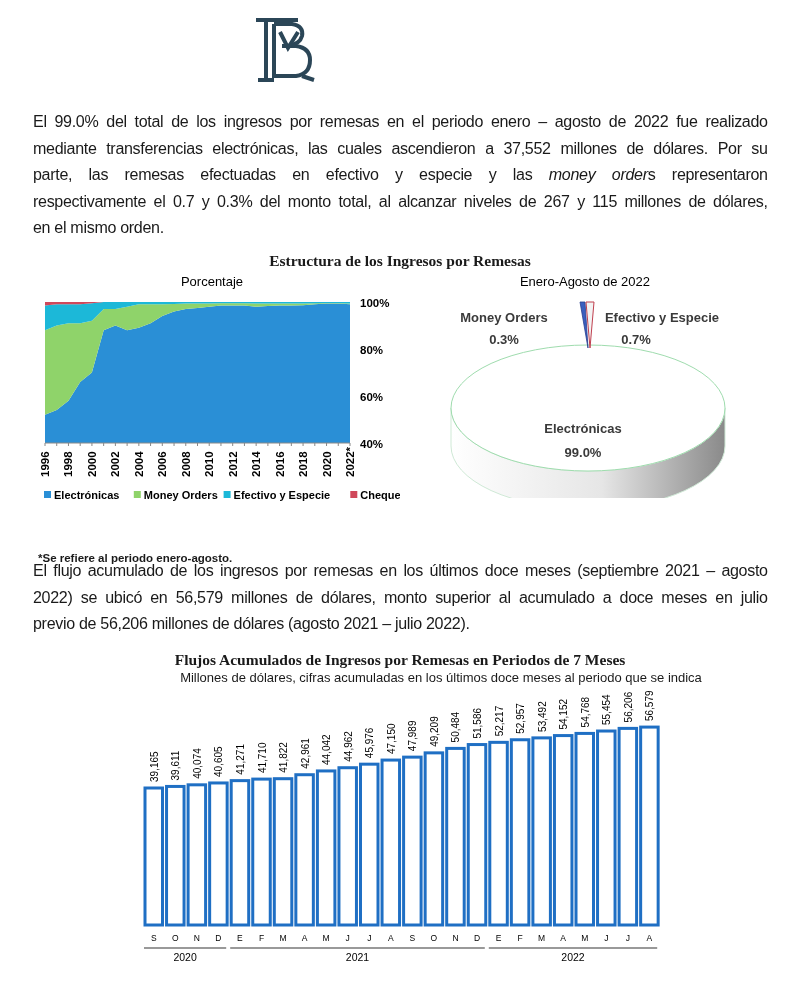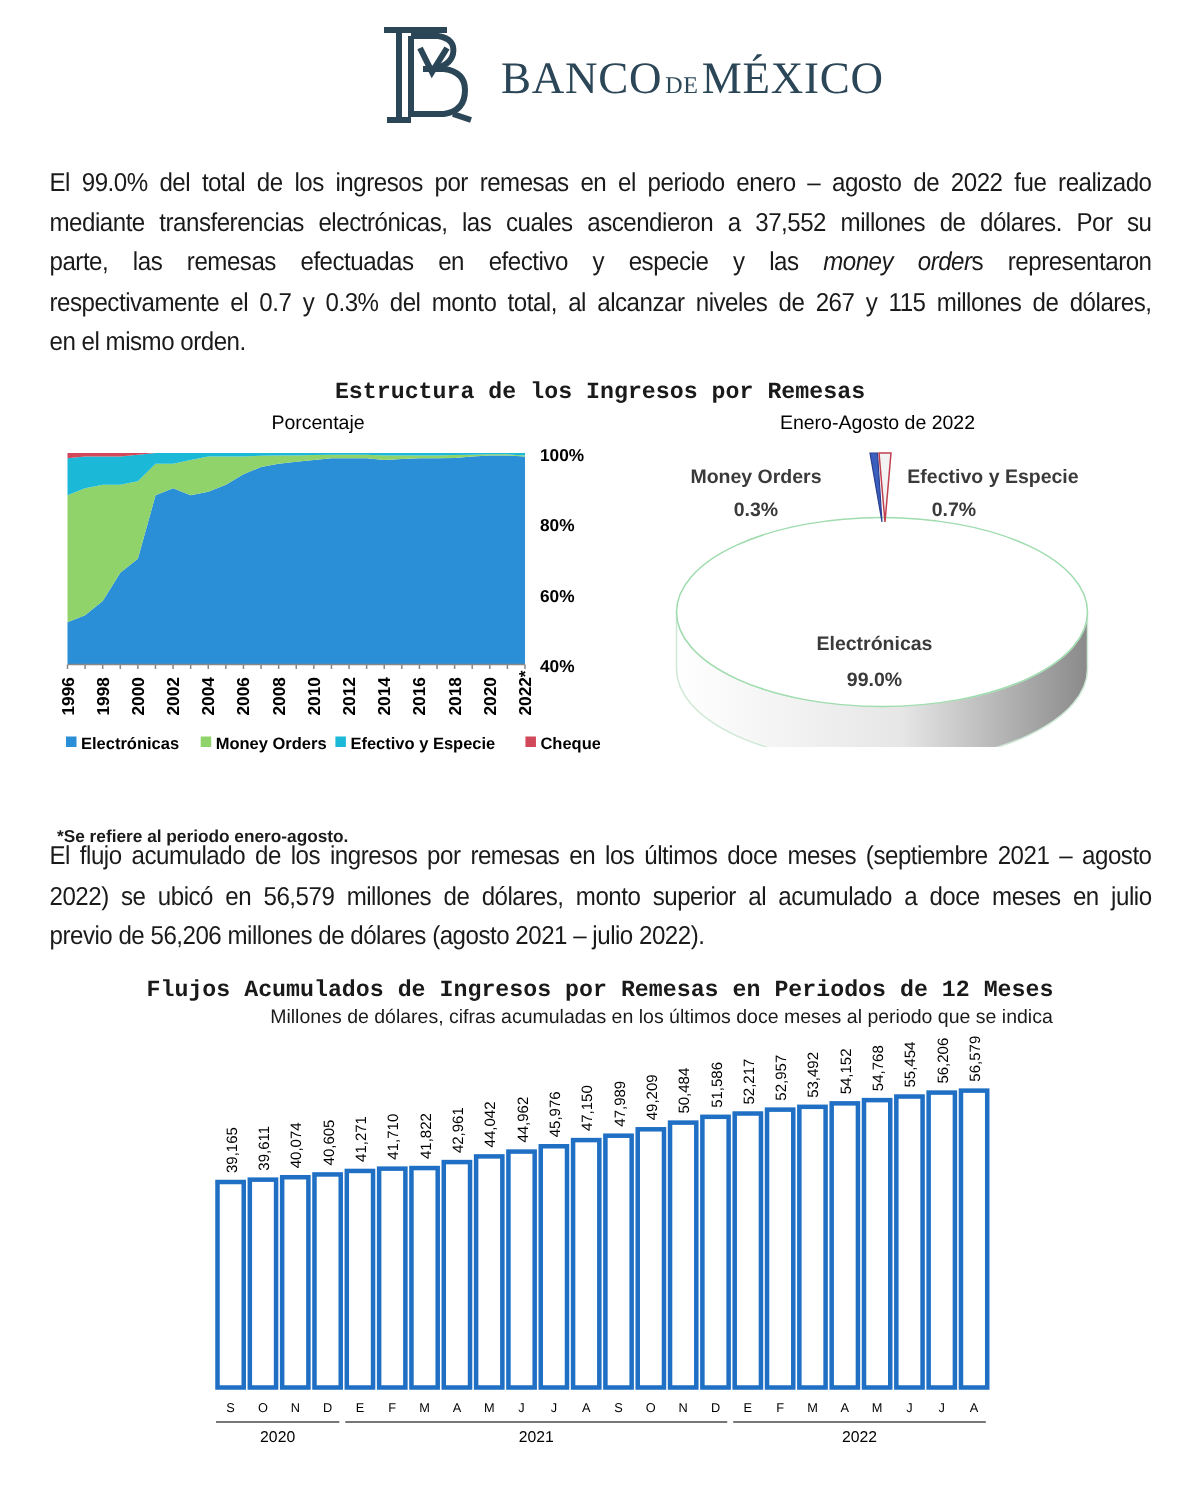--- a/index.html
+++ b/index.html
@@ -3,40 +3,39 @@
 <meta charset="utf-8">
 <style>
   html,body{margin:0;padding:0;background:#fff;}
   body{width:800px;height:1004px;position:relative;overflow:hidden;font-family:"Liberation Sans Narrow","Liberation Sans",sans-serif;color:#1a1a1a;}
   .logo{position:absolute;left:252px;top:14px;width:300px;height:72px;}
   .logo-text{position:absolute;left:82px;top:22px;font-family:"Liberation Serif",serif;color:#2b4657;font-size:30px;letter-spacing:0.5px;white-space:nowrap;}
   .logo-text .de{font-size:16px;margin:0 2px;}
   .para{position:absolute;left:33px;width:734px;font-size:17.3px;line-height:26.5px;text-align:justify;font-family:"Liberation Sans",sans-serif;letter-spacing:-0.35px;transform:scaleX(0.93);transform-origin:left top;}
   .para span.l{display:block;text-align:justify;text-align-last:justify;}
   .para span.last{display:block;text-align:left;}
-  .title{position:absolute;font-family:Liberation Mono, monospace;font-weight:bold;text-align:center;}
+  .title{position:absolute;font-family:Liberation Serif, serif;font-weight:bold;text-align:center;}
   .sub{position:absolute;font-family:"Liberation Sans",sans-serif;text-align:center;padding-left:41px;}
   svg text{font-family:"Liberation Sans",sans-serif;}
 </style>
 </head>
 <body>
 
 <div class="logo">
   <svg width="70" height="72" viewBox="0 0 70 72" style="position:absolute;left:0;top:0;">
     <g fill="none" stroke="#2b4657" stroke-width="4">
       <path d="M14 6 L14 66"></path>
       <path d="M6 66 L22 66"></path>
       <path d="M4 6 L46 6"></path>
       <path d="M22 10 L22 62 L44 62 Q58 60 58 46 Q58 34 44 32 L30 32"></path>
       <path d="M22 10 L40 10 Q52 12 50 22 Q48 30 36 32"></path>
       <path d="M28 18 L36 34 L46 18"></path>
       <path d="M50 62 L62 66"></path>
     </g>
   </svg>
-  <div class="logo-text"><span>BANCO</span><span class="de">DE</span><span>MÉXICO</span></div>
 </div>
 
 <div class="para" style="top:108px;width:790px;">
   <span class="l">El 99.0% del total de los ingresos por remesas en el periodo enero – agosto de 2022 fue realizado</span>
   <span class="l">mediante transferencias electrónicas, las cuales ascendieron a 37,552 millones de dólares. Por su</span>
   <span class="l"><span>parte, las remesas efectuadas en efectivo y especie y las </span><i>money order</i><span>s representaron</span></span>
   <span class="l">respectivamente el 0.7 y 0.3% del monto total, al alcanzar niveles de 267 y 115 millones de dólares,</span>
   <span class="last">en el mismo orden.</span>
 </div>
 
@@ -126,21 +125,21 @@
   </svg>
 
 <div style="position:absolute;left:38px;top:520px;font-size:11.5px;font-weight:bold;font-family:'Liberation Sans',sans-serif;margin-top:32px;">*Se refiere al periodo enero-agosto.</div>
 
 <div class="para" style="top:557px;width:790px;">
   <span class="l">El flujo acumulado de los ingresos por remesas en los últimos doce meses (septiembre 2021 – agosto</span>
   <span class="l">2022) se ubicó en 56,579 millones de dólares, monto superior al acumulado a doce meses en julio</span>
   <span class="last">previo de 56,206 millones de dólares (agosto 2021 – julio 2022).</span>
 </div>
 
-<div class="title" style="left:0;width:800px;top:651px;font-size:15.5px;">Flujos Acumulados de Ingresos por Remesas en Periodos de 12 Meses</div>
+<div class="title" style="left:0;width:800px;top:651px;font-size:15.5px;">Flujos Acumulados de Ingresos por Remesas en Periodos de 7 Meses</div>
 <div class="sub" style="left:0;width:800px;top:670px;font-size:13px;">Millones de dólares, cifras acumuladas en los últimos doce meses al periodo que se indica</div>
 
 <svg id="bar-chart" width="800" height="320" style="position:absolute;left:0;top:684px;">
     <rect x="145" y="104" width="17.5" height="137" fill="#fff" stroke="#1f6fc4" stroke-width="3"></rect>
     <text x="0" y="0" transform="translate(157.75,98) rotate(-90)" font-size="10">39,165</text>
     <text x="153.75" y="257" text-anchor="middle" font-size="8.5">S</text>
     <rect x="166.55" y="102.43988254819354" width="17.5" height="138.56011745180646" fill="#fff" stroke="#1f6fc4" stroke-width="3"></rect>
     <text x="0" y="0" transform="translate(179.3,96.43988254819354) rotate(-90)" font-size="10">39,611</text>
     <text x="175.3" y="257" text-anchor="middle" font-size="8.5">O</text>
     <rect x="188.1" y="100.82029873611643" width="17.5" height="140.17970126388357" fill="#fff" stroke="#1f6fc4" stroke-width="3"></rect>

